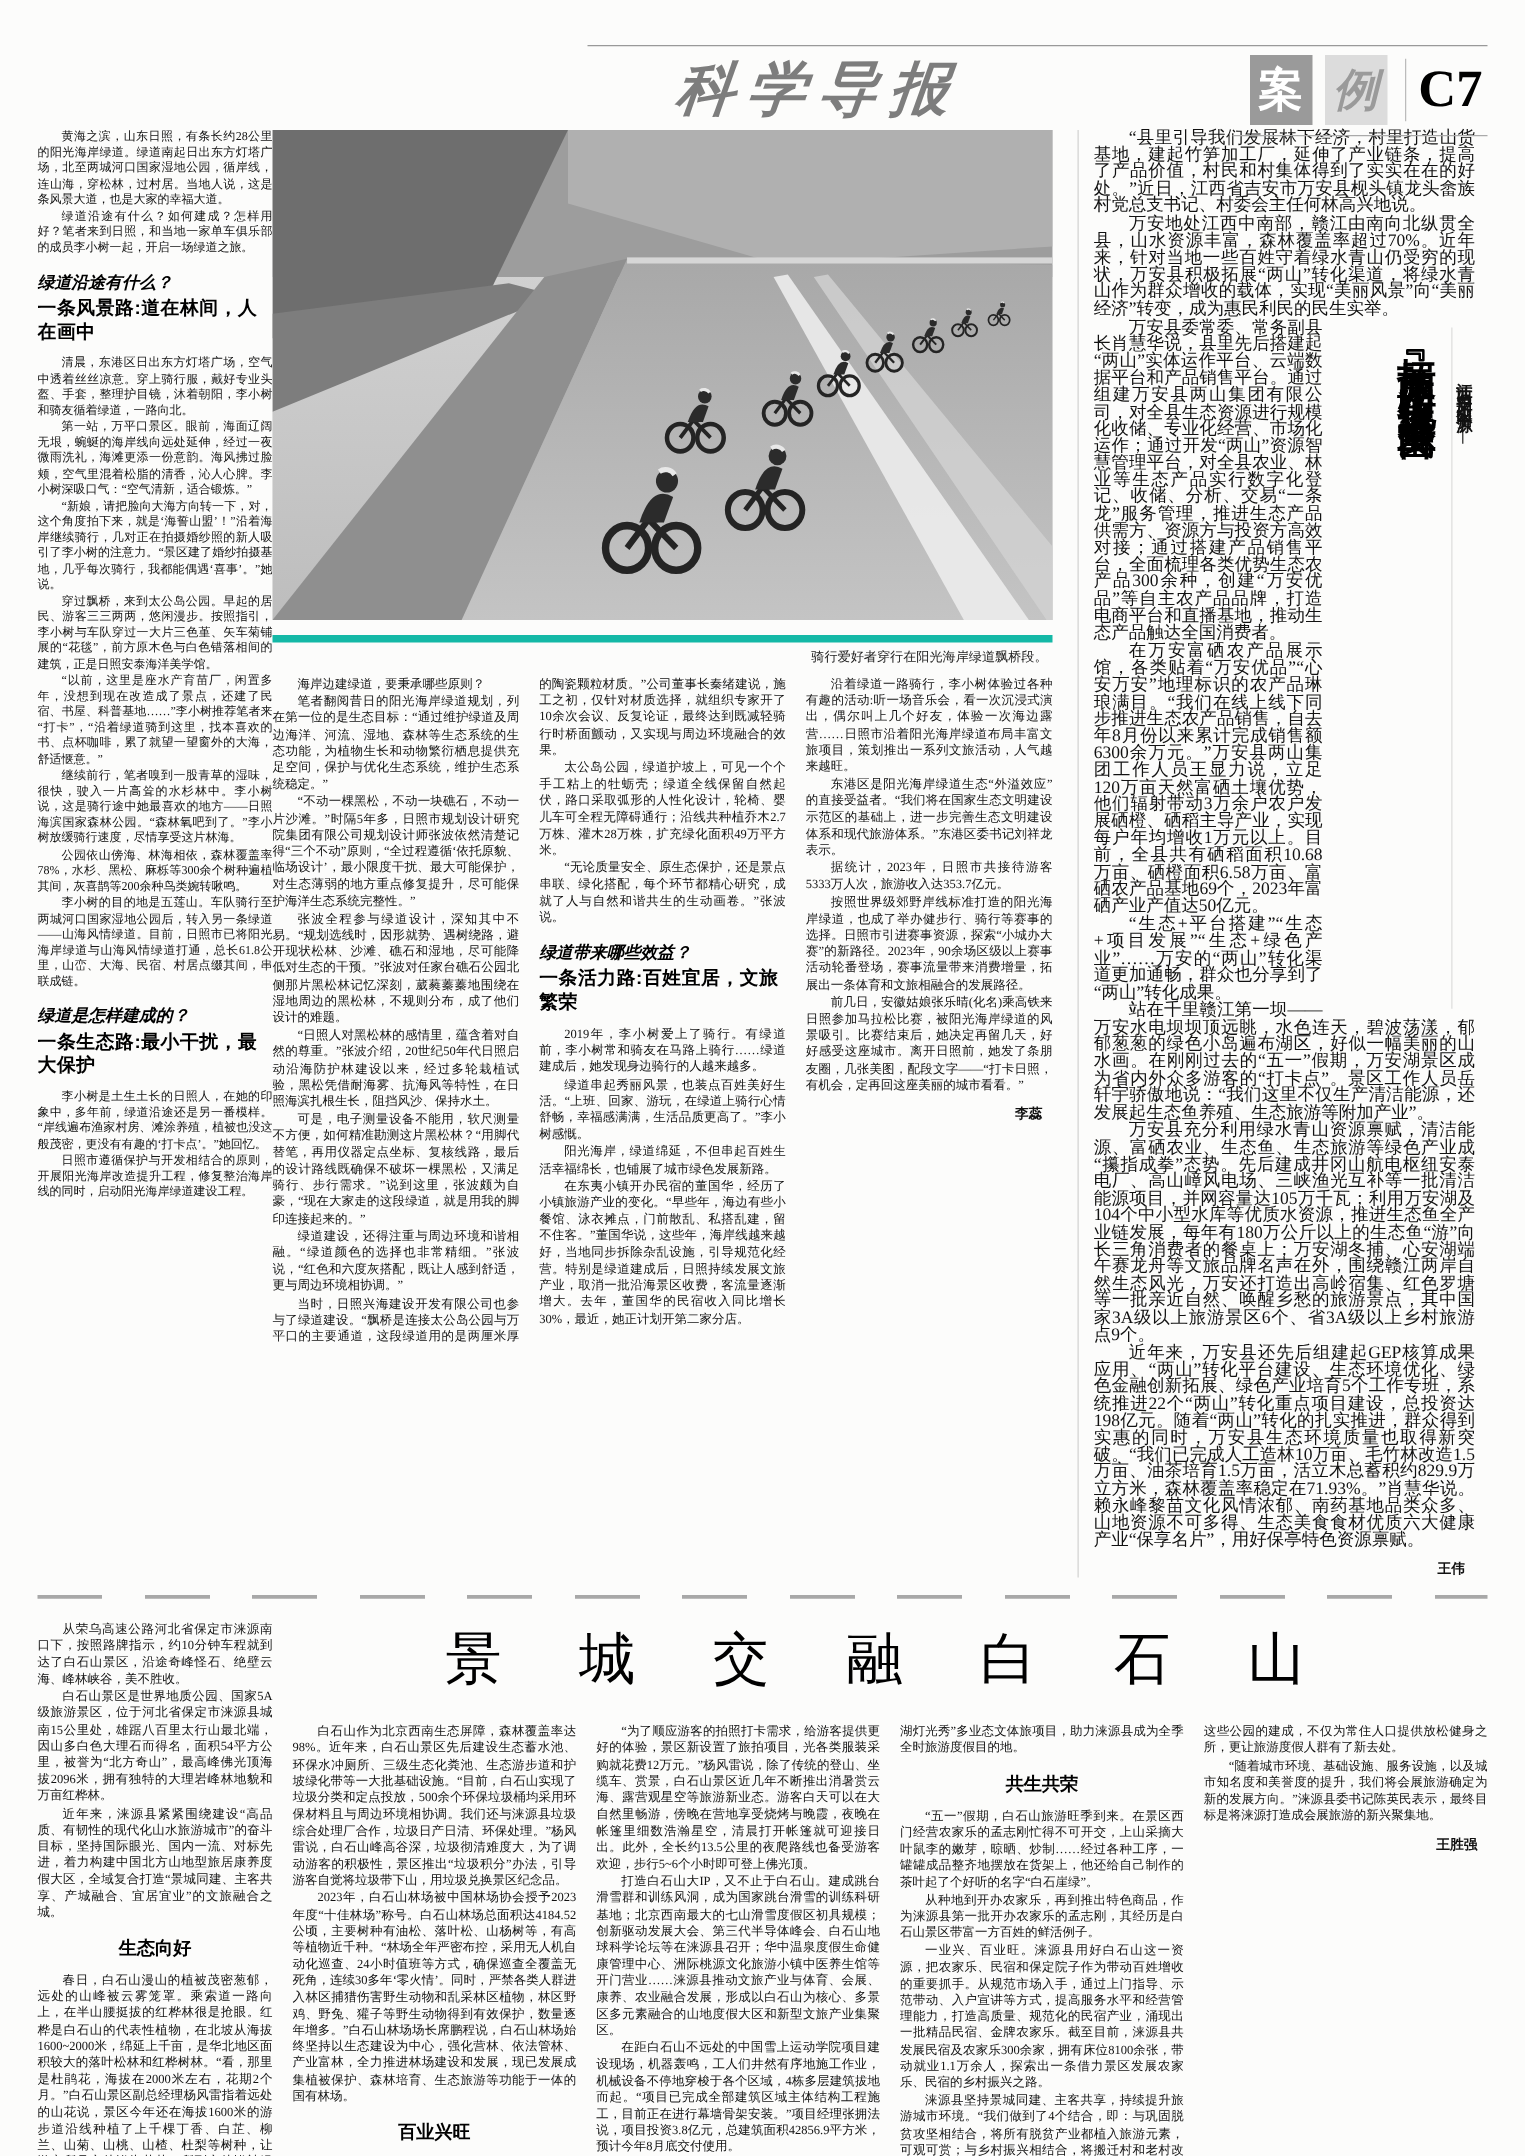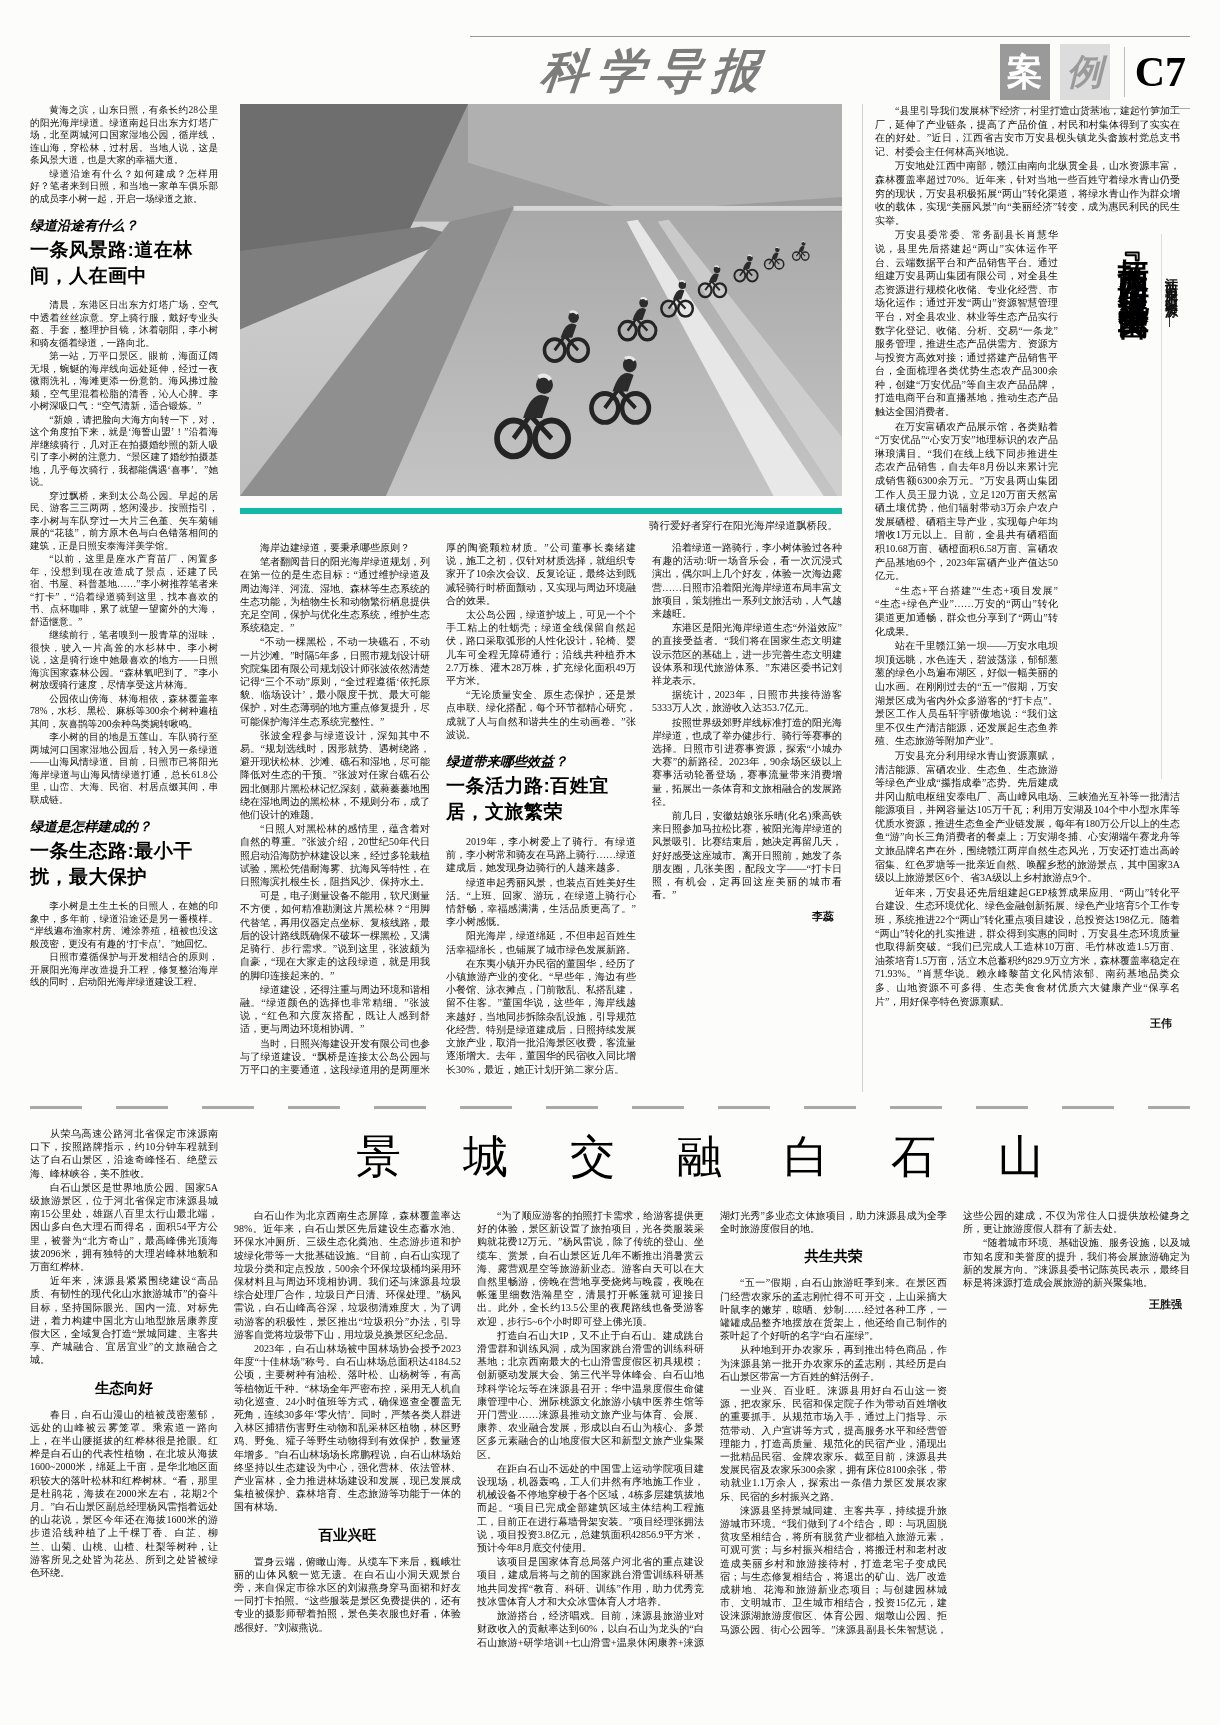--- a/index.html
+++ b/index.html
@@ -21,40 +21,40 @@
          font-size:36px;font-weight:bold;font-family:"Liberation Serif","DejaVu Serif",serif;}
   .badge-dark{background:#9a9a9a;color:#fff;}
   .badge-light{background:#dcdcdc;color:#9a9a9a;font-style:italic;margin-right:4px;}
   .vsep{width:1px;height:50px;background:#bbb;}
   .h-pageno{font-family:"Liberation Serif","DejaVu Serif",serif;font-weight:bold;font-size:42px;color:#000;}
   
   .para{font-size:10px;line-height:13.2px;text-indent:2em;text-align:justify;margin:0 0 1px 0;}
   .kicker{font-family:"Liberation Serif","DejaVu Serif",serif;font-style:italic;font-weight:bold;
           font-size:13.5px;margin:12px 0 2px;color:#000;}
   .subtitle{font-family:"Liberation Sans","DejaVu Sans",sans-serif;font-weight:900;
-            font-size:19px;letter-spacing:0.5px;margin:0 0 10px;color:#000;}
+            font-size:15px;letter-spacing:0.5px;margin:0 0 10px;color:#000;}
   .byline{text-align:right;font-family:Liberation Serif, serif;
           font-weight:bold;font-size:11px;margin-top:8px;padding-right:8px;}
   .dc{display:contents;}
   
   .main-row{display:flex;gap:20px;margin-top:4px;}
   .a1{width:812px;}
   .a1-headline{font-family:"Liberation Sans","DejaVu Sans",sans-serif;font-weight:900;
                font-size:47px;letter-spacing:2px;text-align:center;margin:4px 0 18px;color:#000;}
-  .a1-body{display:flex;gap:22px;}
+  .a1-body{display:flex;gap:0;}
   .a1-col1{width:188px;height:988px;overflow:hidden;font-size:9.6px;}
   .a1-col1 .para{font-size:9.6px;line-height:12.5px;}
   .a1-right{flex:1;}
   .photo{width:100%;height:392px;background:#cfcfcf;}
   .photo svg{display:block;width:100%;height:100%;}
   .caption{text-align:right;font-size:10.5px;color:#222;padding:5px 4px 8px;border-top:6px solid #14b8a6;margin-top:12px;}
   .a1-flow{column-count:3;column-gap:16px;height:548px;column-fill:auto;overflow:hidden;}
   
   .a2{width:318px;border-left:1px solid #d2d2d2;padding-left:12px;box-sizing:border-box;}
-  .a2 .para{font-size:10px;line-height:13.6px;}
+  .a2 .para{font-size:14px;line-height:13.6px;}
   .a2-float{float:right;width:112px;height:545px;margin:6px 0 6px 10px;display:flex;justify-content:flex-end;}
   .a2-headline{writing-mode:vertical-rl;font-family:"Liberation Sans","DejaVu Sans",sans-serif;
                font-weight:900;font-size:31px;line-height:40px;letter-spacing:4px;color:#000;}
   .a2-kicker{writing-mode:vertical-rl;font-size:13px;font-weight:bold;letter-spacing:3px;
              margin-left:8px;padding-top:34px;color:#111;border-left:1px solid #ddd;}
   
   .dash-div{height:3px;margin:14px 0 12px;
     background:repeating-linear-gradient(90deg,#a8a8a8 0 52px,transparent 52px 86px);}
   
   .a3{display:flex;gap:16px;}

